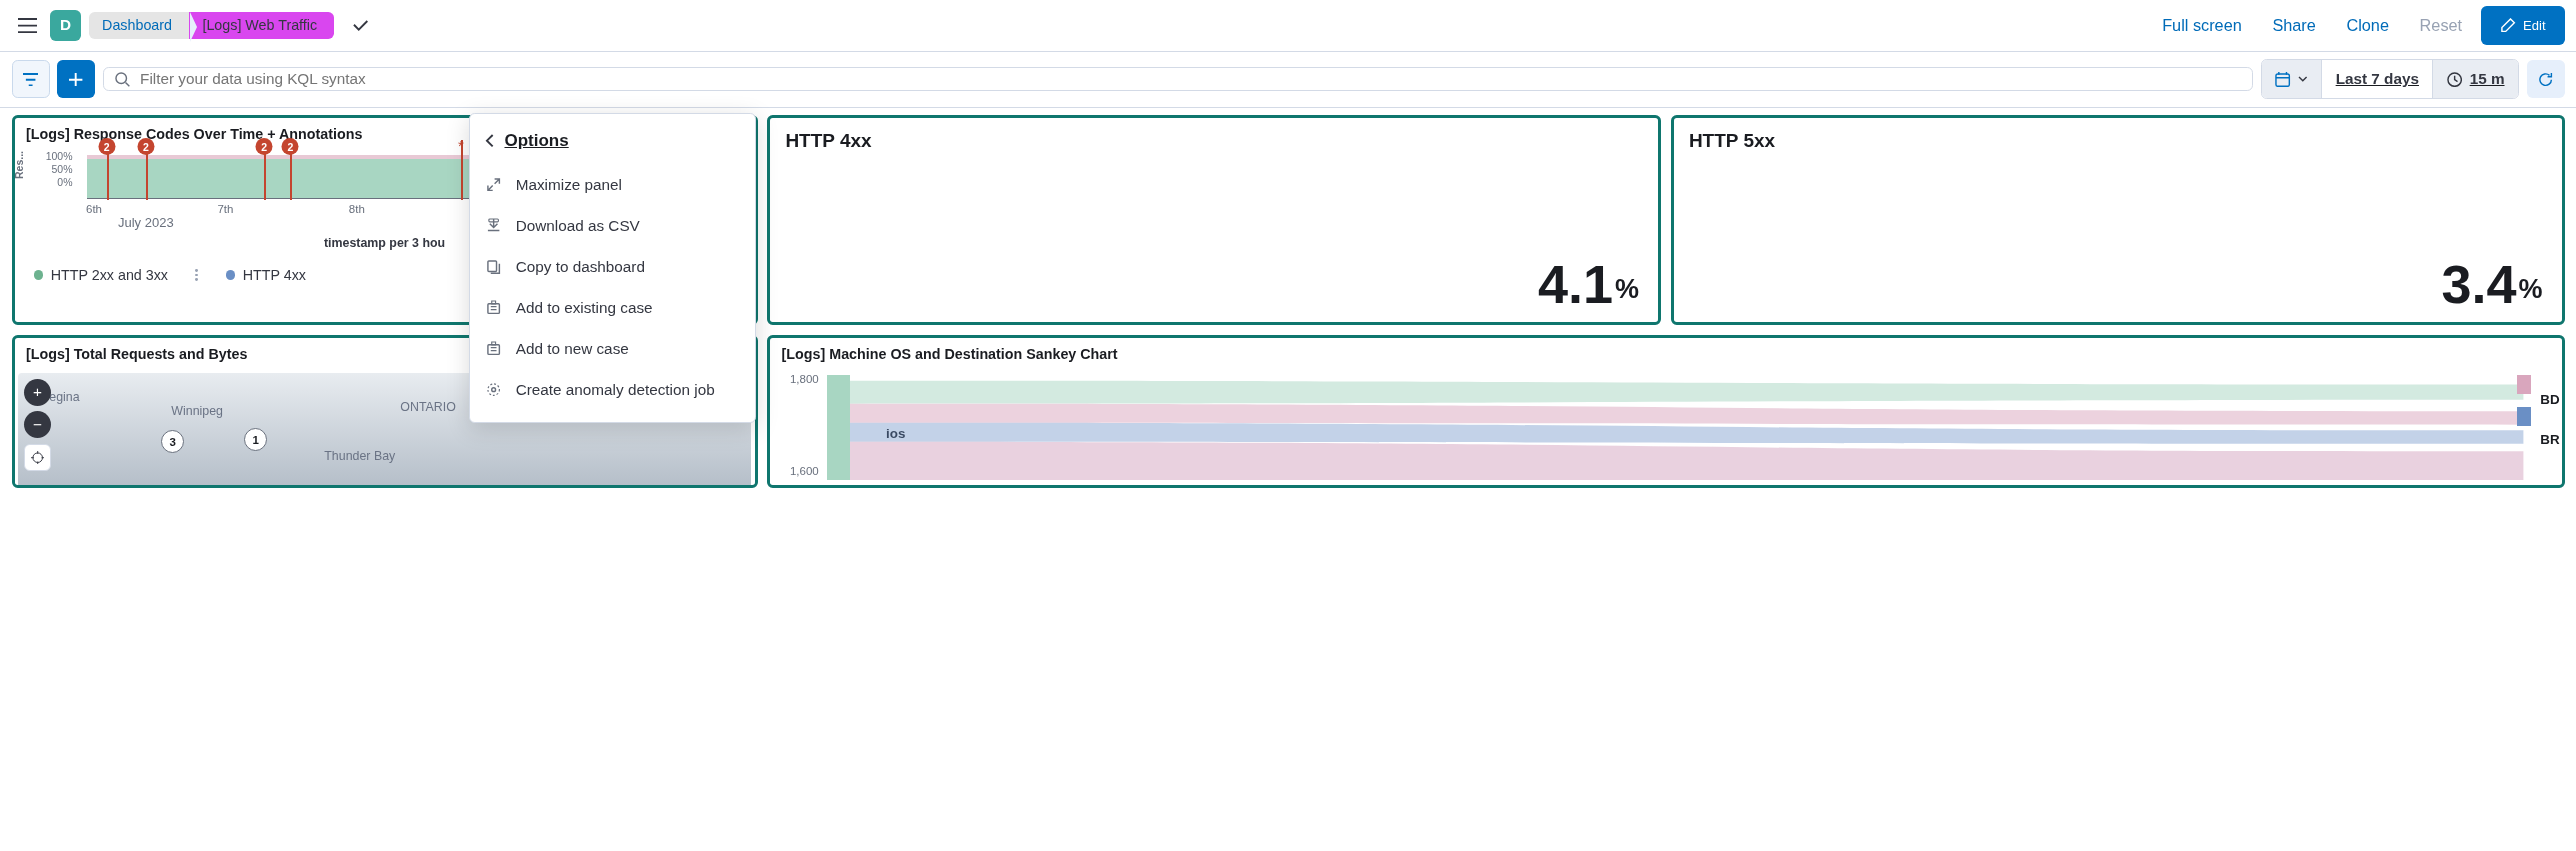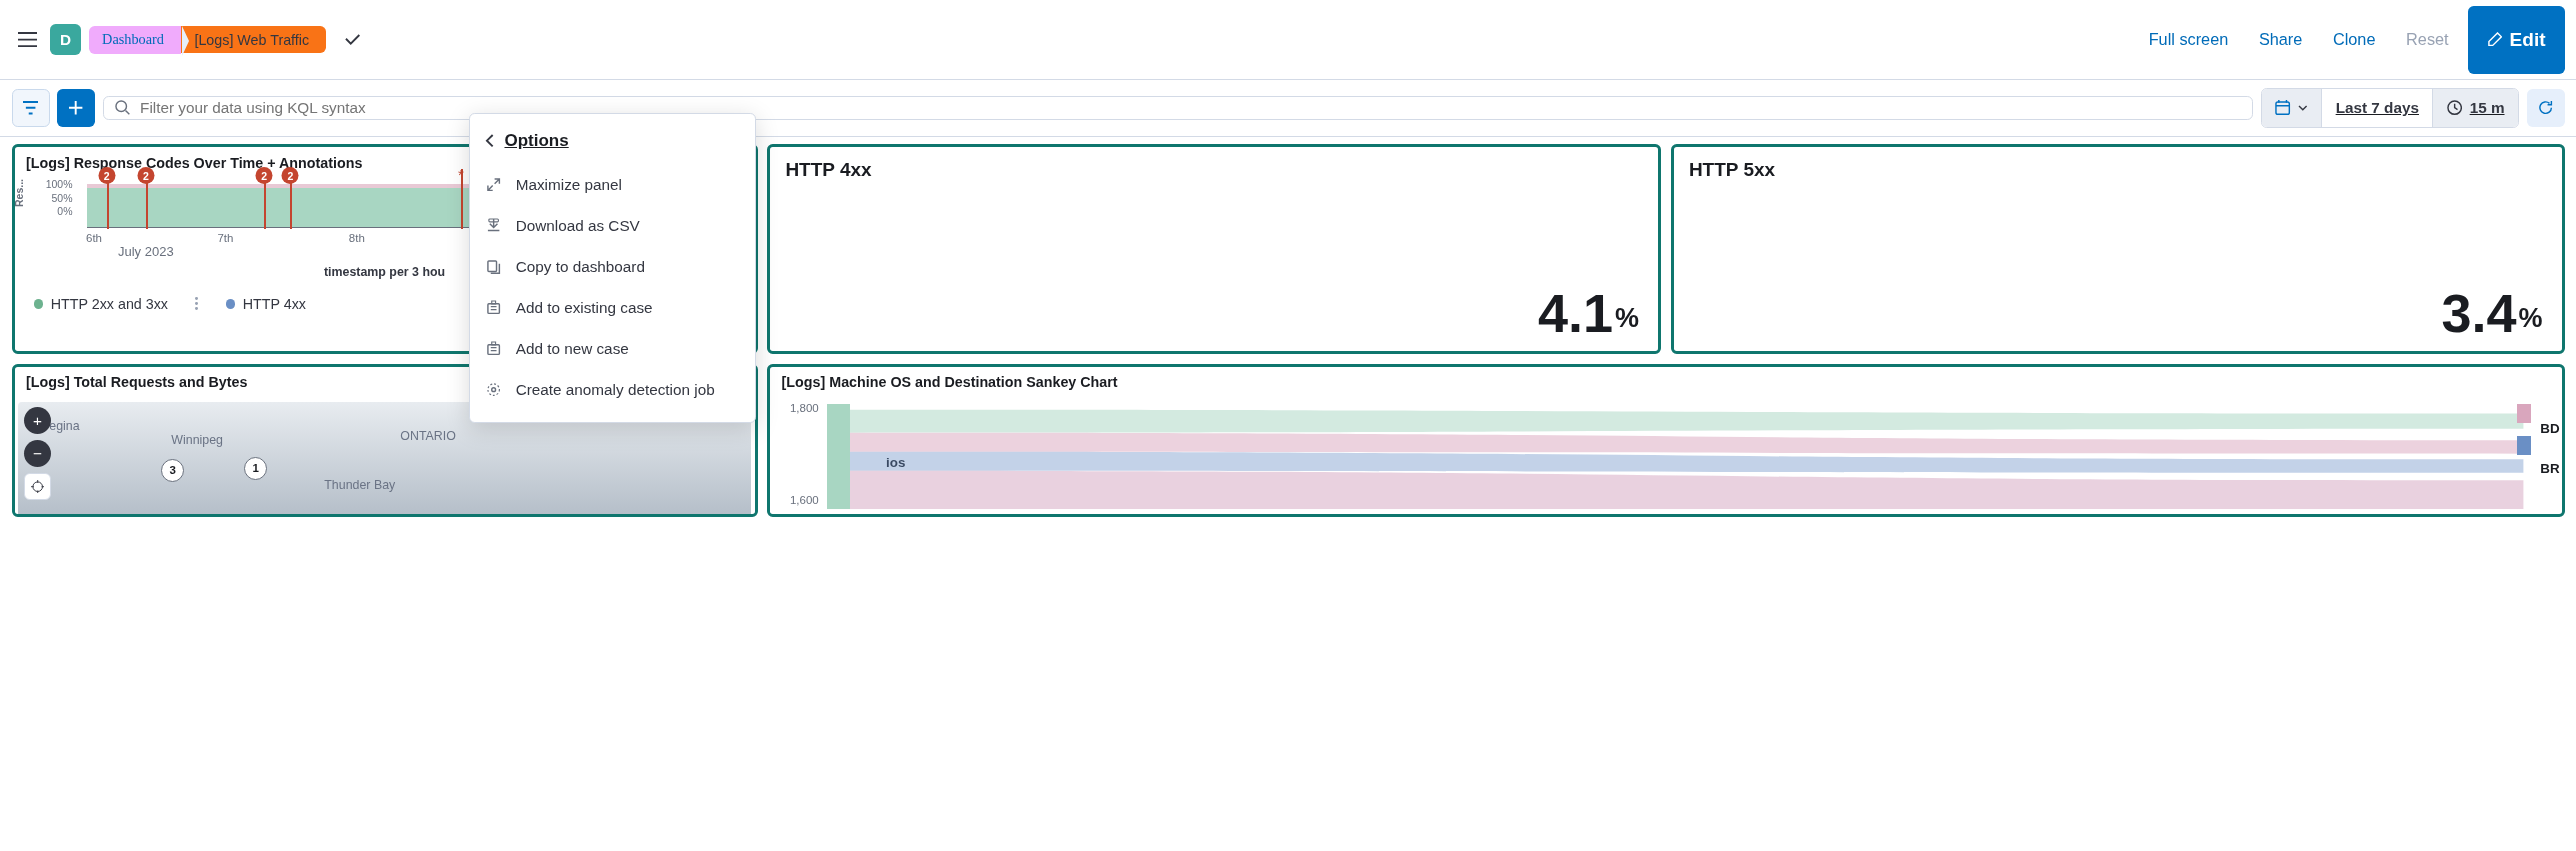--- a/index.html
+++ b/index.html
@@ -3,29 +3,29 @@
 <meta charset="utf-8">
 <style>
 * { box-sizing: border-box; margin: 0; padding: 0; }
 body { font-family: -apple-system, BlinkMacSystemFont, "Segoe UI", Helvetica, Arial, sans-serif; background: #fff; color: #1a1c21; font-size: 13.4px; overflow: hidden; }
 
 
 .top-header { display: flex; align-items: center; padding: 5.7px 11.5px; border-bottom: 1px solid #d3dae6; gap: 7.6px; }
 .hamburger { width: 31px; height: 31px; display: flex; align-items: center; justify-content: center; cursor: pointer; border-radius: 3.8px; }
 .app-badge { width: 31px; height: 31px; background: #3aa89e; color: #fff; border-radius: 5.7px; display: flex; align-items: center; justify-content: center; font-weight: 600; font-size: 15.3px; }
 .breadcrumb { display: flex; align-items: center; }
-.crumb { position: relative; padding: 5.7px 17px 5.7px 13.4px; font-size: 14.3px; background: #f97316; }
-.crumb:first-child { border-radius: 5.7px 0 0 5.7px; background: #f0abfc; color: #006bb8; font-family: Liberation Serif, serif; }
+.crumb { position: relative; padding: 5.7px 17px 5.7px 13.4px; font-size: 14.3px; background: #d946ef; }
+.crumb:first-child { border-radius: 5.7px 0 0 5.7px; background: #e5e5e5; color: #006bb8; }
 .crumb:last-child { border-radius: 0 5.7px 5.7px 0; color: #343741; }
 .crumb:first-child::after { content: ""; position: absolute; right: -7.6px; top: 0; width: 0; height: 0; border-top: 15.3px solid transparent; border-bottom: 15.3px solid transparent; border-left: 7.6px solid #e6effb; z-index: 2; }
 .crumb-chevron { margin-left: 7.6px; width: 23px; height: 23px; display: flex; align-items: center; justify-content: center; cursor: pointer; }
 .header-spacer { flex: 1; }
 .header-link { color: #006bb8; font-size: 16.3px; font-weight: 500; padding: 5.7px 11.5px; cursor: pointer; }
 .header-link.disabled { color: #98a2b3; cursor: default; }
-.edit-btn { background: #0071c2; color: #fff; border-radius: 5.7px; padding: 23px 19px; font-size: 19px; font-weight: 700; display: flex; align-items: center; gap: 7.6px; cursor: pointer; }
+.edit-btn { background: #0071c2; color: #fff; border-radius: 5.7px; padding: 12px 19px; font-size: 13px; font-weight: 400; display: flex; align-items: center; gap: 7.6px; cursor: pointer; }
 
 
 .query-bar { display: flex; align-items: center; padding: 7.6px 11.5px; gap: 7.6px; border-bottom: 1px solid #d3dae6; }
 .filter-btn, .add-btn { width: 38px; height: 38px; border-radius: 5.7px; display: flex; align-items: center; justify-content: center; cursor: pointer; }
 .filter-btn { border: 1px solid #c9d9ec; background: #f1f6fc; }
 .add-btn { background: #0071c2; color: #fff; }
 .search-box { flex: 1; border: 1px solid #d3dae6; border-radius: 5.7px; height: 24px; display: flex; align-items: center; padding: 0 11.5px; gap: 9.6px; }
 .search-box input { border: none; outline: none; flex: 1; font-size: 15.3px; color: #69707d; background: transparent; }
 .date-group { display: flex; border: 1px solid #d3dae6; border-radius: 5.7px; height: 40px; overflow: hidden; text-decoration: underline; }
 .date-seg { display: flex; align-items: center; padding: 0 13.4px; gap: 7.6px; font-size: 15.3px; color: #343741; }

